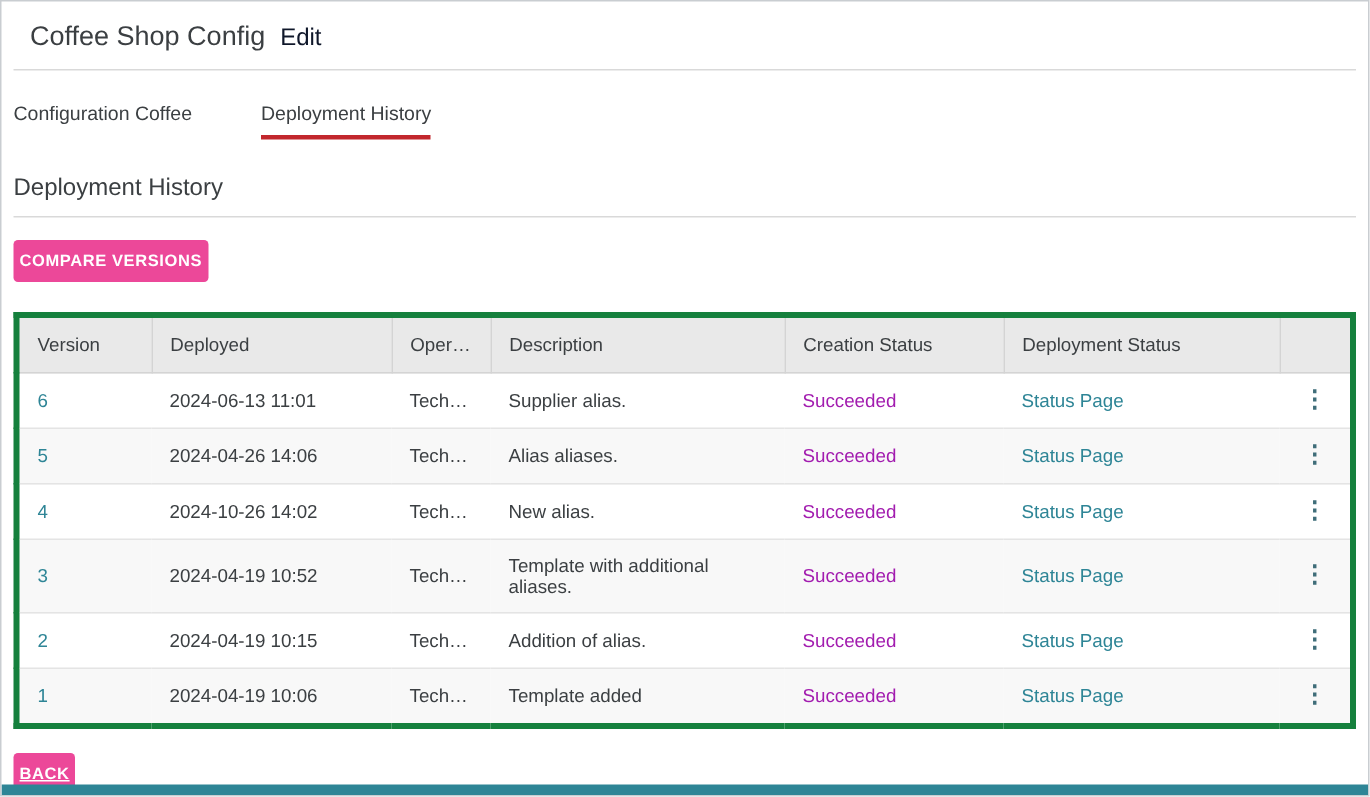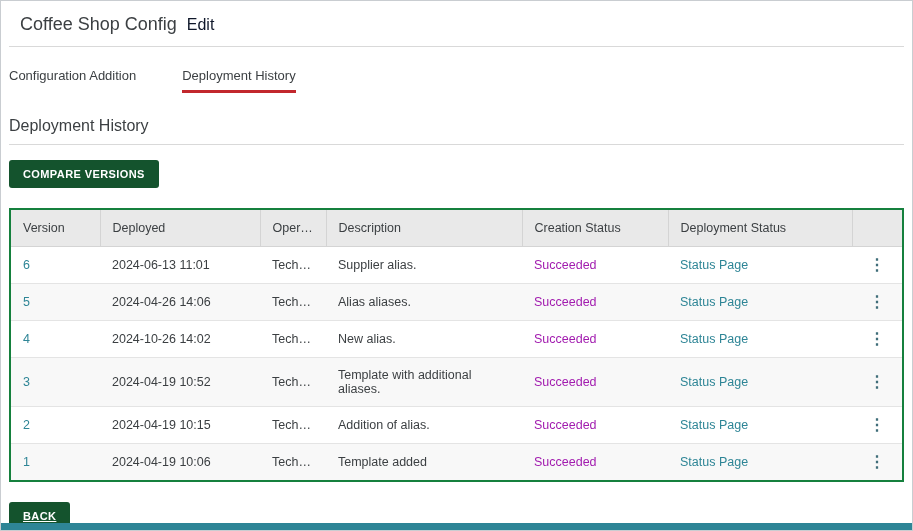--- a/index.html
+++ b/index.html
@@ -25,38 +25,38 @@
 
   .tabs { display: flex; gap: 46px; margin-top: 21px; }
   .tab { font-size: 13px; color: #3b3f42; padding-bottom: 7px; cursor: pointer; border-bottom: 3px solid transparent; }
   .tab.active { border-bottom: 3px solid #c2272d; }
 
   .section-title { font-size: 16px; font-weight: 400; color: #3b3f42; margin-top: 24px; }
   .section-divider { margin-top: 9px; }
 
   .btn {
     display: inline-block;
-    background: #14532d;
+    background: #ec4899;
     color: #ffffff;
     font-size: 11px;
     font-weight: bold;
     letter-spacing: 0.4px;
     border: none;
     border-radius: 3px;
-    padding: 8px 14px;
+    padding: 8px 4px;
     cursor: pointer;
     font-family: inherit;
   }
   .compare-btn { margin-top: 15px; }
 
   table {
     width: 100%;
     border-collapse: collapse;
     margin-top: 20px;
-    border: 2px solid #15803d;
+    border: 4px solid #15803d;
     font-size: 12.5px;
     color: #3b3f42;
   }
   thead th {
     background: #e9e9e9;
     border: 1px solid #d4d4d4;
     text-align: left;
     font-weight: 400;
     padding: 11px 12px;
   }
@@ -84,21 +84,21 @@
 <div class="page">
   <div class="content">
 
     <div class="title-row">
       <span class="page-title">Coffee Shop Config</span>
       <a class="edit-link">Edit</a>
     </div>
     <hr class="divider">
 
     <div class="tabs">
-      <div class="tab">Configuration Addition</div>
+      <div class="tab">Configuration Coffee</div>
       <div class="tab active">Deployment History</div>
     </div>
 
     <div class="section-title">Deployment History</div>
     <hr class="divider section-divider">
 
     <button class="btn compare-btn">COMPARE VERSIONS</button>
 
     <table>
       <colgroup>

